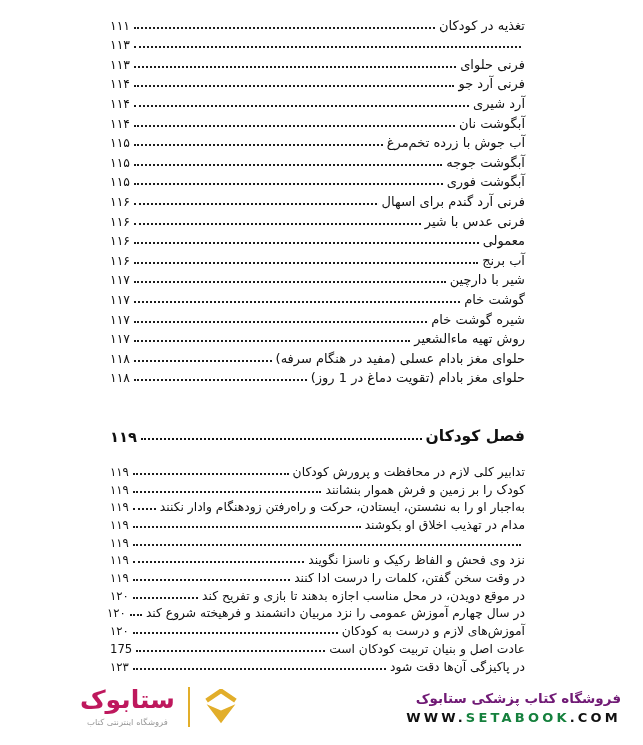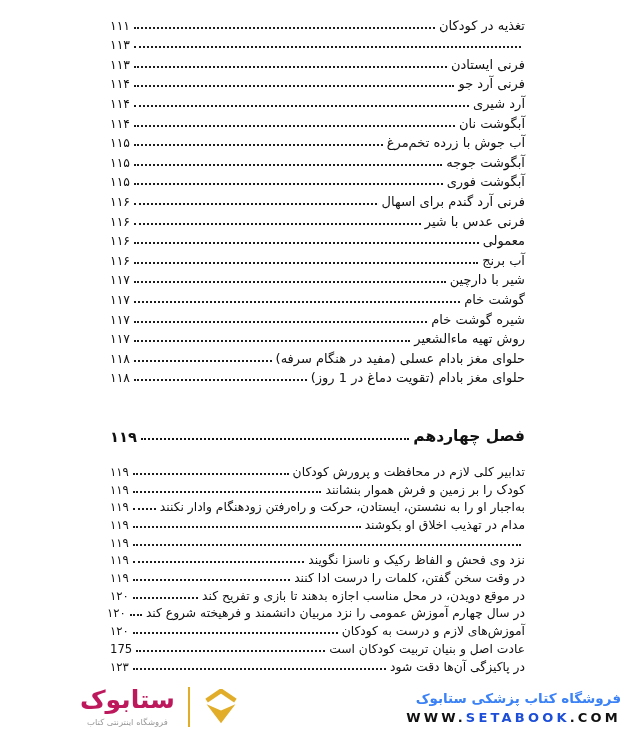--- a/index.html
+++ b/index.html
@@ -70,51 +70,51 @@
   }
   .diamond-icon{display:block;}
   .footer-right{
     display:flex;flex-direction:column;
     align-items:flex-end;
   }
   .store-name{
     direction:rtl;
     font-size:13.5px;
     font-weight:bold;
-    color:#3b82f6;
+    color:#701a75;
     margin-bottom:4px;
   }
   .site-url{
     font-size:13px;
     font-weight:bold;
     letter-spacing:3.2px;
     color:#111;
     white-space:nowrap;
   }
-  .site-url .gold{color:#1d4ed8;}
+  .site-url .gold{color:#15803d;}
 </style>
 </head>
 <body>
 
 <div class="page">
 
   <div class="toc">
 
     <div class="toc1">
       <div class="row">
           <span class="t">تغذیه در کودکان</span>
           <span class="leader"></span>
           <span class="n">۱۱۱</span>
         </div>
       <div class="row">
           <span class="leader"></span>
           <span class="n">۱۱۳</span>
         </div>
       <div class="row">
-          <span class="t">فرنی ایستادن</span>
+          <span class="t">فرنی حلوای</span>
           <span class="leader"></span>
           <span class="n">۱۱۳</span>
         </div>
       <div class="row">
           <span class="t">فرنی آرد جو</span>
           <span class="leader"></span>
           <span class="n">۱۱۴</span>
         </div>
       <div class="row">
           <span class="t">آرد شیری</span>
@@ -187,21 +187,21 @@
           <span class="n">۱۱۸</span>
         </div>
       <div class="row">
           <span class="t">حلوای مغز بادام (تقویت دماغ در 1 روز)</span>
           <span class="leader"></span>
           <span class="n">۱۱۸</span>
         </div>
     </div>
 
     <div class="row chapter-row">
-      <span class="t">فصل چهاردهم</span>
+      <span class="t">فصل کودکان</span>
       <span class="leader"></span>
       <span class="n">۱۱۹</span>
     </div>
 
     <div class="toc2">
       <div class="row">
           <span class="t">تدابیر کلی لازم در محافظت و پرورش کودکان</span>
           <span class="leader"></span>
           <span class="n">۱۱۹</span>
         </div>

